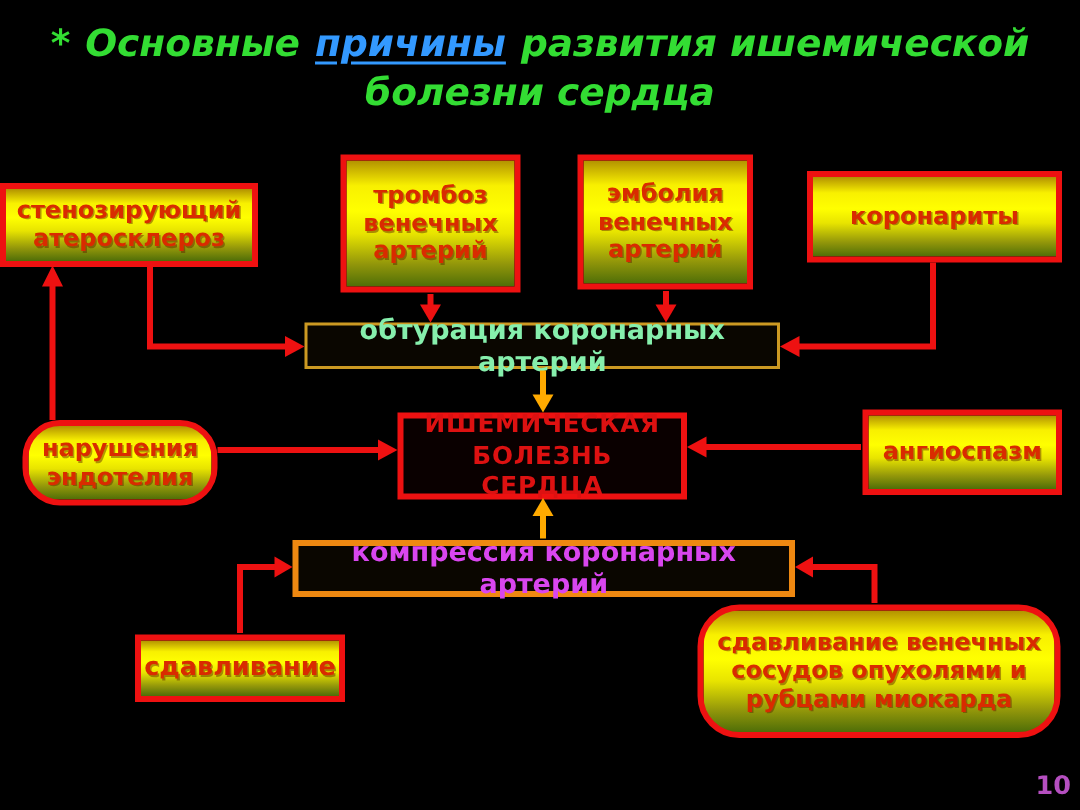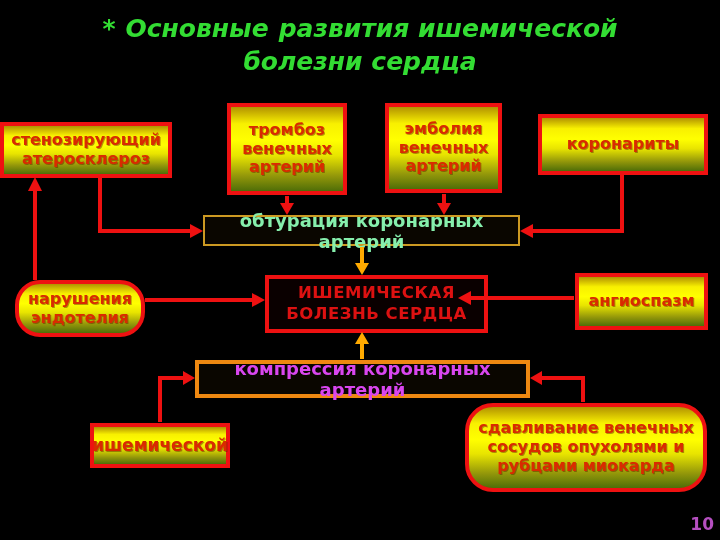--- a/index.html
+++ b/index.html
@@ -56,39 +56,40 @@
 </style>
 </head>
 <body>
 
 <div class="slide">
 
   <div class="title">
     <div class="title-line1">
       <span class="t-green">*</span>
       <span class="t-green">Основные</span>
+      <span class="t-blue">причины</span>
       <span class="t-green">развития ишемической</span>
     </div>
     <div class="title-line2 t-green">болезни сердца</div>
   </div>
 
   <div class="ybox" style="left:0;top:122px;width:172px;height:56px;">стенозирующий атеросклероз</div>
   <div class="ybox" style="left:227px;top:103px;width:120px;height:92px;">тромбоз венечных артерий</div>
   <div class="ybox" style="left:385px;top:103px;width:117px;height:90px;">эмболия венечных артерий</div>
   <div class="ybox" style="left:538px;top:114px;width:170px;height:61px;">коронариты</div>
 
   <div class="darkbar bar-obturation" style="left:203px;top:215px;width:317px;height:31px;">обтурация коронарных артерий</div>
 
   <div class="ybox" style="left:15px;top:280px;width:130px;height:57px;border-radius:25px;">нарушения эндотелия</div>
-  <div class="ihd" style="left:265px;top:275px;width:223px;height:58px;">ИШЕМИЧЕСКАЯ БОЛЕЗНЬ СЕРДЦА</div>
+  <div class="ihd" style="left:265px;top:275px;width:193px;height:58px;">ИШЕМИЧЕСКАЯ БОЛЕЗНЬ СЕРДЦА</div>
   <div class="ybox" style="left:575px;top:273px;width:133px;height:57px;">ангиоспазм</div>
 
   <div class="darkbar bar-compression" style="left:195px;top:360px;width:335px;height:38px;">компрессия коронарных артерий</div>
 
-  <div class="ybox" style="left:90px;top:423px;width:140px;height:45px;font-size:17px;">ишемической</div>
+  <div class="ybox" style="left:90px;top:423px;width:140px;height:45px;font-size:17px;">сдавливание</div>
   <div class="ybox" style="left:465px;top:403px;width:242px;height:89px;border-radius:28px;">сдавливание венечных сосудов опухолями и рубцами миокарда</div>
 
   <svg class="arrows" viewBox="0 0 720 540">
 
     <g stroke="#ee1111" stroke-width="4" fill="#ee1111">
       <g>
         <path d="M35,280 L35,188" fill="none"></path>
         <polygon points="35,177 28,191 42,191" stroke="none"></polygon>
       </g>
       <g>

